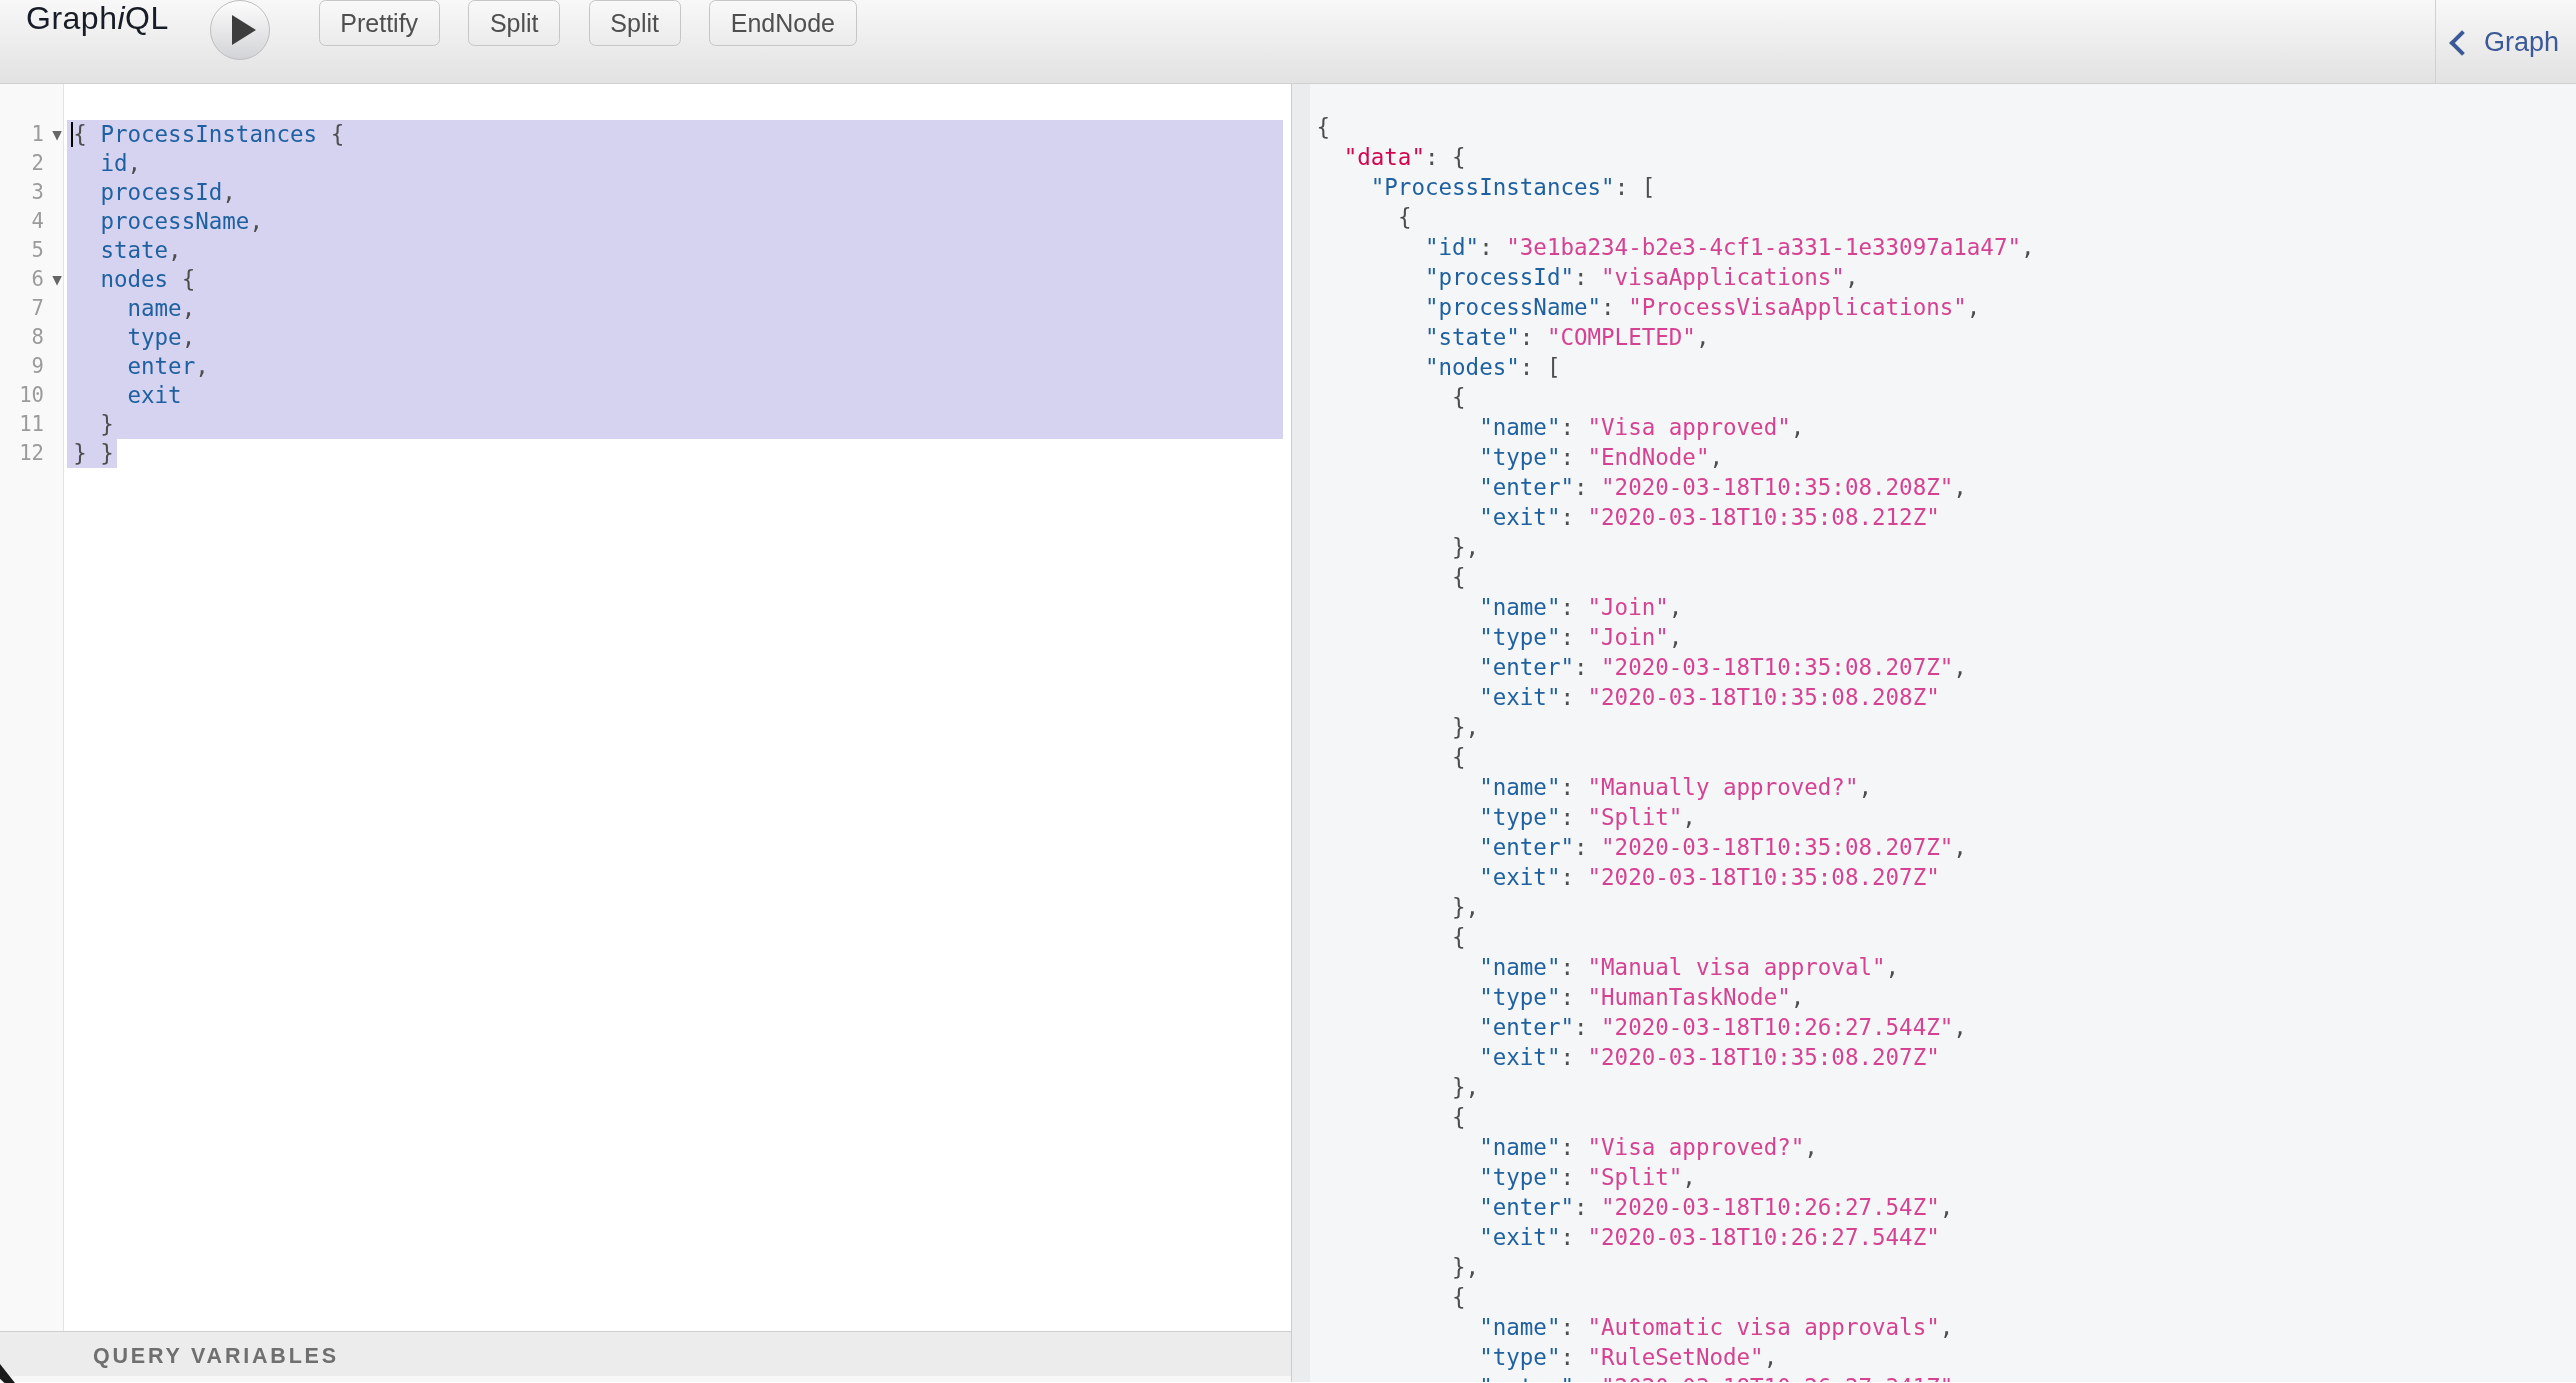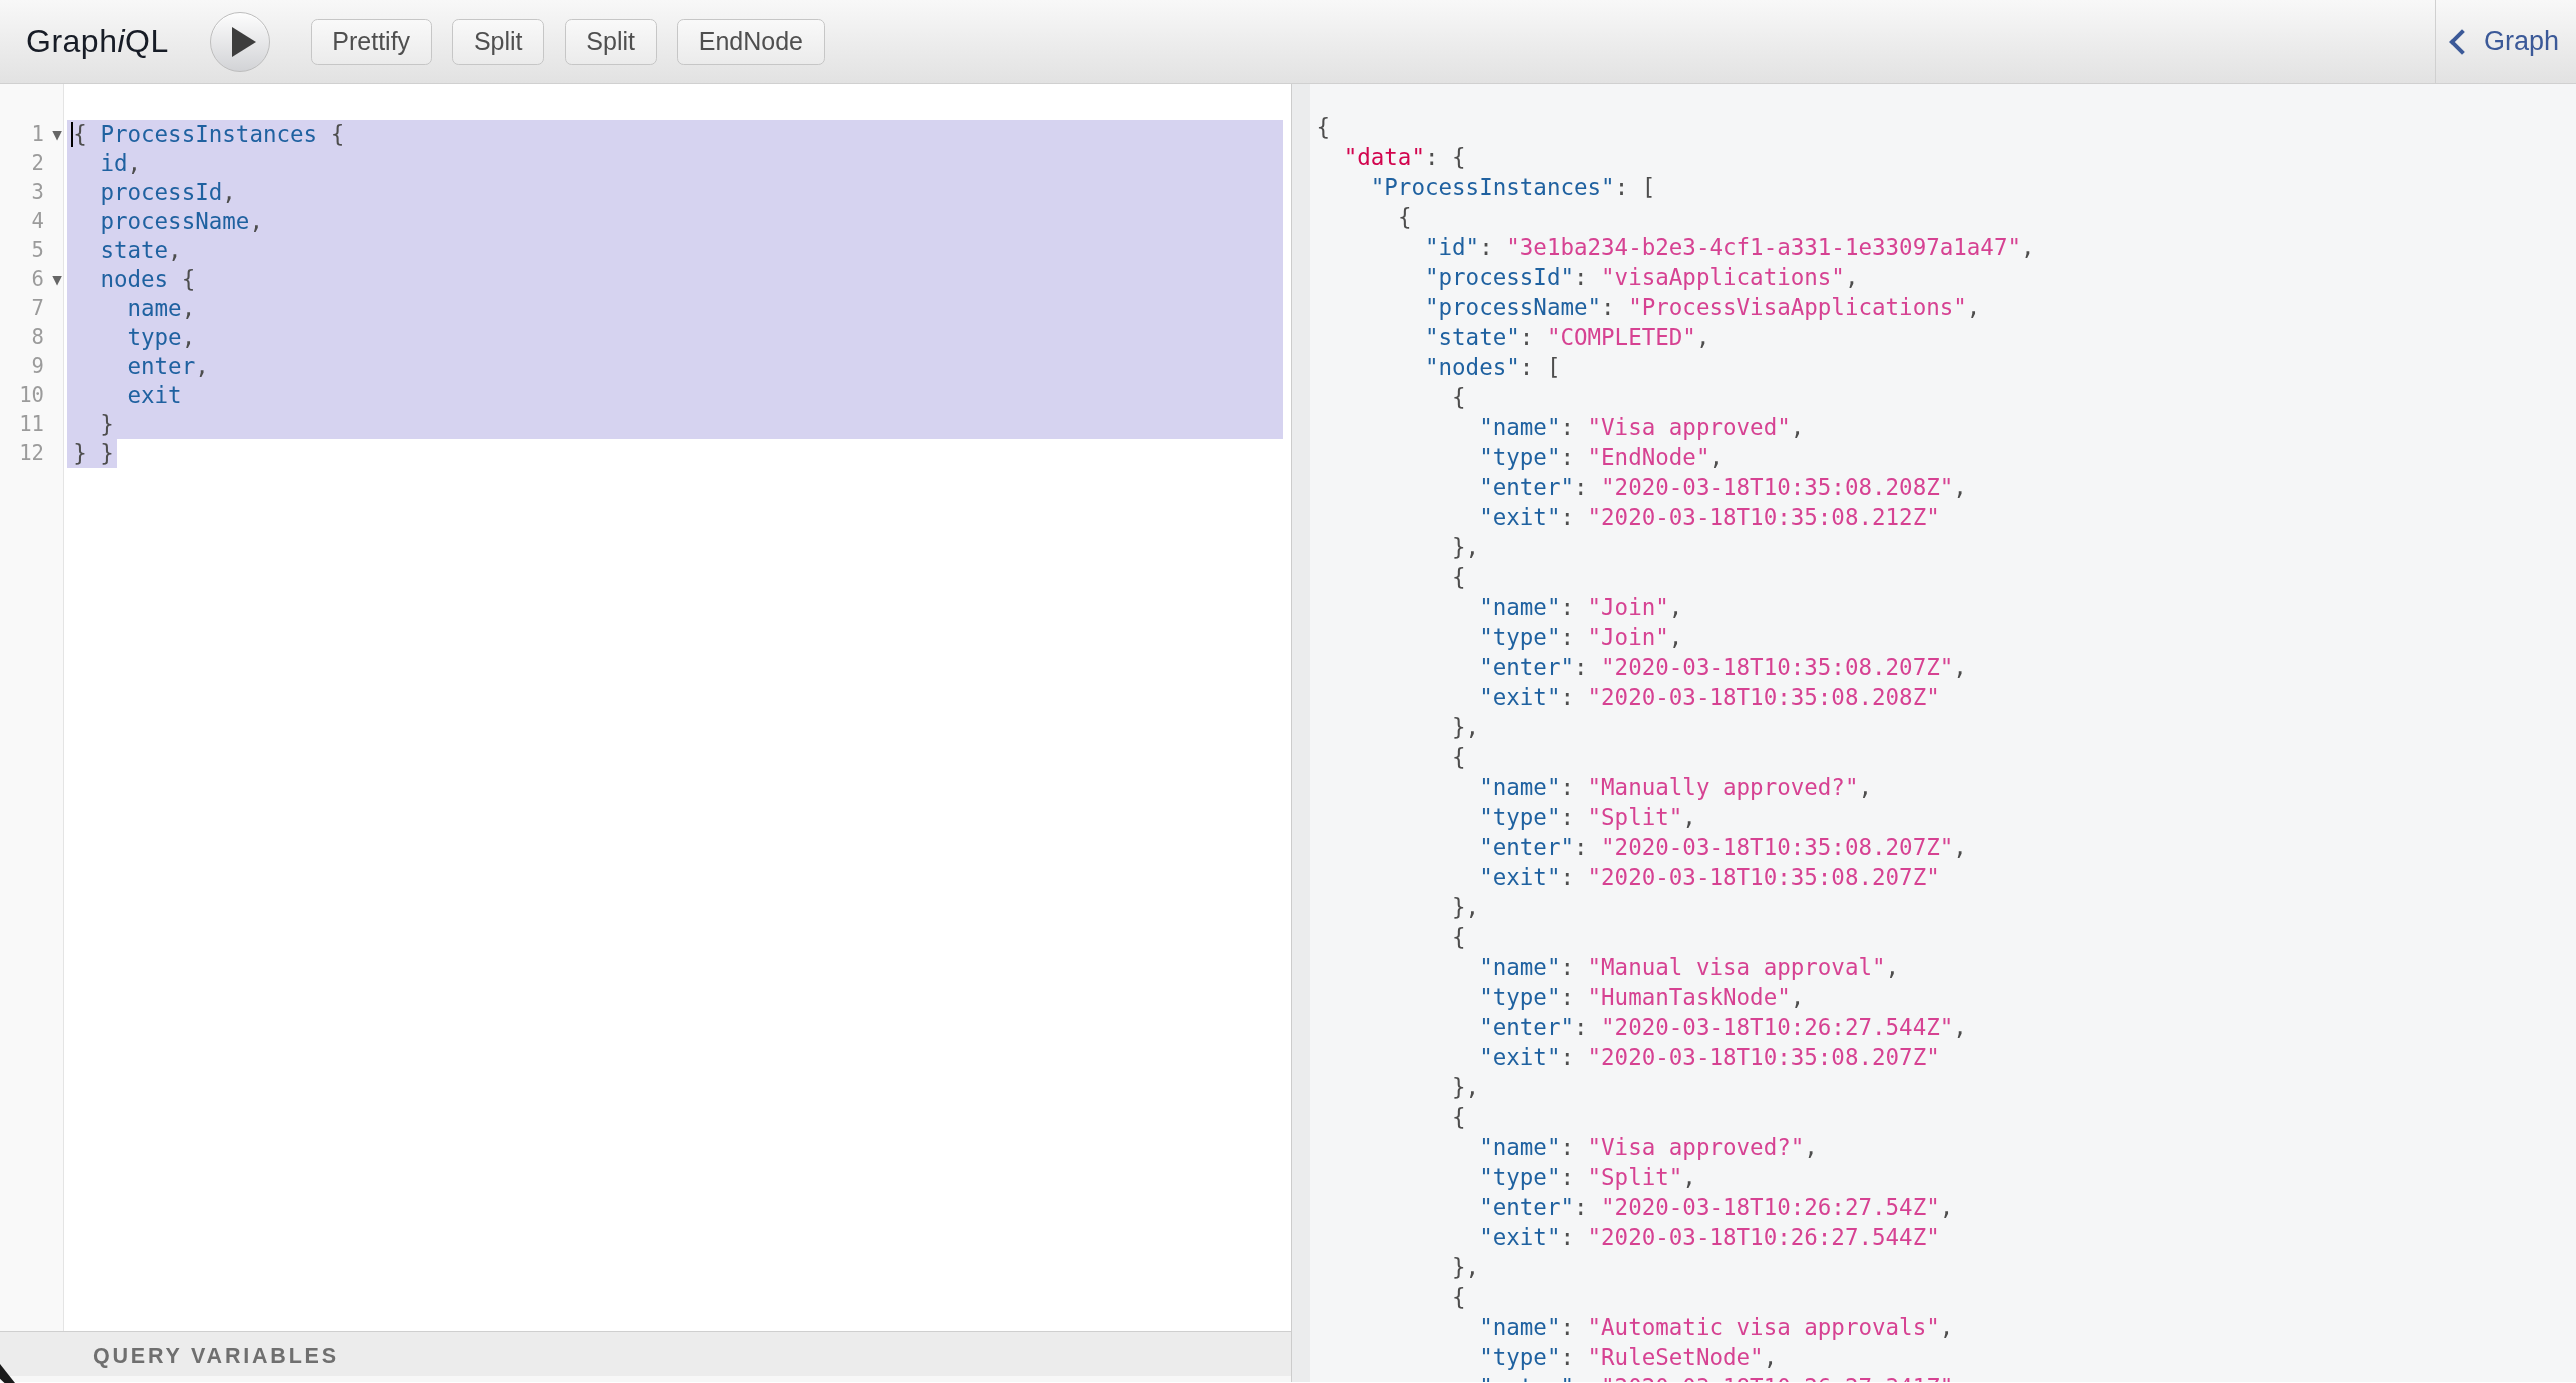--- a/index.html
+++ b/index.html
@@ -1,33 +1,33 @@
 <!DOCTYPE html>
 <html style="font-size:15px"><head>
 <meta charset="utf-8">
 <style>
   html,body{margin:0;padding:0;background:#fff;}
   .app{position:relative;width:2576px;height:1383px;overflow:hidden;
        font-family:"Liberation Sans",sans-serif;-webkit-font-smoothing:antialiased;}
 
   
-  .topbar{position:relative;display:flex;align-items:center;height:84px;
+  .topbar{position:relative;display:flex;align-items:flex-start;height:84px;
           background:linear-gradient(#f8f8f8,#e2e2e2);border-bottom:0.9px solid #d0d0d0;
           padding-left:26px;box-sizing:border-box;}
   .logo{font-size:32px;color:#171c26;letter-spacing:0.5px;margin-right:41px;white-space:nowrap;}
   .logo em{font-style:italic;}
   .execute-btn{width:58px;height:58px;border-radius:50%;
                background:linear-gradient(#fdfdfd,#d2d3d6);
                border:0.9px solid #bdbdbd;box-shadow:0 0.9px 0 rgba(255,255,255,.7) inset;
                display:flex;align-items:center;justify-content:center;margin-right:41px;cursor:pointer;}
   .play-tri{width:0;height:0;border-left:24px solid #3d3d3d;
             border-top:15px solid transparent;border-bottom:15px solid transparent;margin-left:8.4px;}
   .tb-buttons{display:flex;align-items:center;gap:20.6px;}
   .tb-btn{background:linear-gradient(#f9f9f9,#ebebeb);border:0.9px solid #c6c6c6;border-radius:6.6px;
-          color:#4f4f4f;font-size:25px;padding:7.5px 20.6px;font-family:"Liberation Sans",sans-serif;cursor:pointer;}
+          color:#4f4f4f;font-size:25px;padding:7.5px 20.6px;font-family:"Liberation Sans",sans-serif;cursor:pointer;margin-left:8px;}
   .docs-tab{margin-left:auto;height:84px;width:140px;border-left:0.9px solid #d0d0d0;
             display:flex;align-items:center;justify-content:center;gap:13px;
             color:#3B5998;font-size:27px;cursor:pointer;}
   .chev{width:14px;height:14px;border-left:4.7px solid #3B5998;border-bottom:4.7px solid #3B5998;
         transform:rotate(45deg);margin-top:1.9px;}
 
   
   .content{display:flex;height:1298px;}
   .code{font-family:"DejaVu Sans Mono","Liberation Mono",monospace;font-size:22.5px;white-space:pre;}
 

